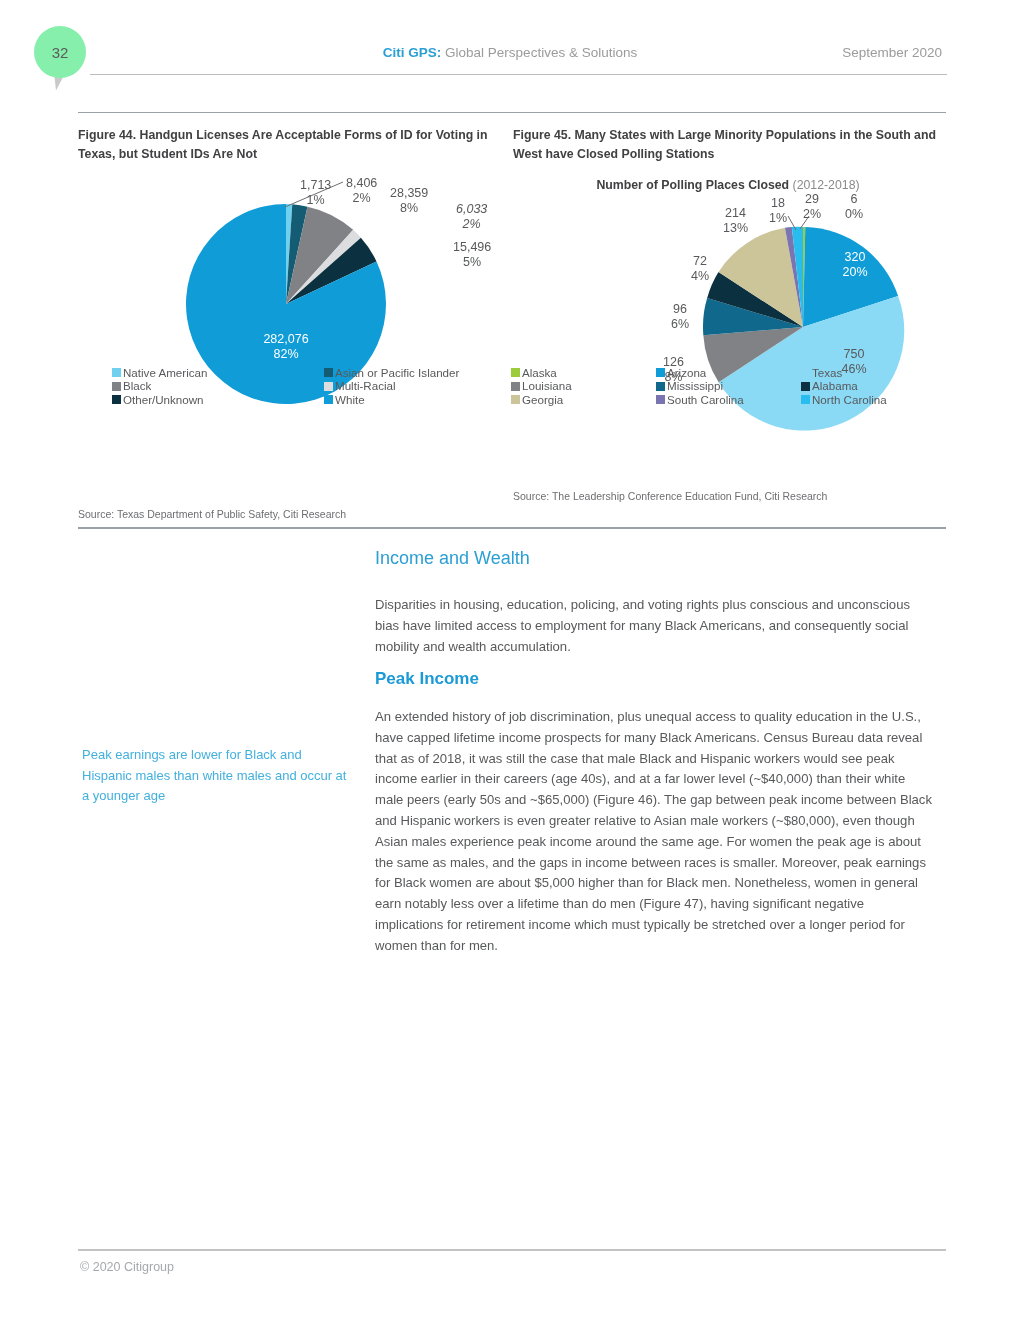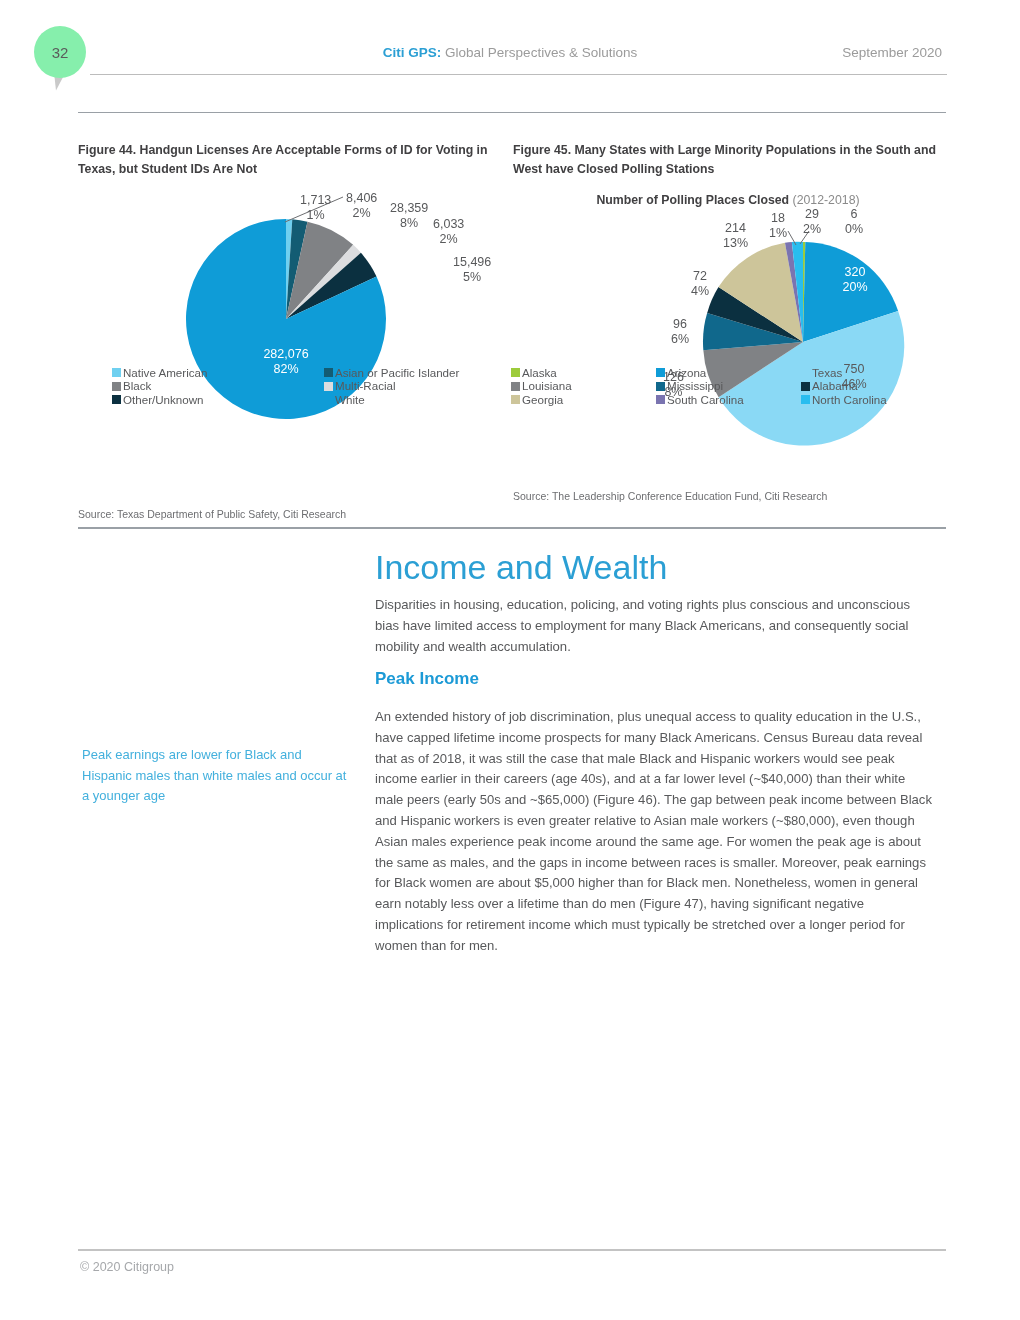--- a/index.html
+++ b/index.html
@@ -55,21 +55,21 @@
     position:absolute; left:78px; top:527px; width:868px; height:2px;
     background:#9aa0a6;
   }
   .fig {
     position:absolute; top:0; width:430px;
   }
   .fig-left { left:0; }
   .fig-right { left:435px; }
   .fig-title {
     font-size:12.3px; font-weight:bold; color:#414042;
-    line-height:1.55; padding-top:29px;
+    line-height:1.55; padding-top:14px;
   }
   .fig-subtitle {
     text-align:center; font-size:12.3px; font-weight:bold;
     color:#414042; margin-top:14px;
   }
   .fig-subtitle .yr { font-weight:normal; color:#8a8a8a; }
 
   .pie-area { position:relative; width:430px; height:265px; }
   .pie-svg { position:absolute; }
   .pie-label {
@@ -86,21 +86,21 @@
   .legend-item { display:flex; align-items:center; height:13.4px; white-space:nowrap; }
   .sw { width:9px; height:9px; margin-right:2px; flex:0 0 auto; }
 
   .fig-source {
     position:absolute; font-size:10.5px; color:#6d6e71;
   }
 
   
   .h1-section {
     position:absolute; left:375px; top:548px;
-    font-size:34px; color:#2b9fd4; font-weight:normal;
+    font-size:18px; color:#2b9fd4; font-weight:normal;
   }
   .h2-section {
     position:absolute; left:375px; top:669px;
     font-size:17px; color:#1c9ad6; font-weight:bold;
   }
   .para {
     position:absolute; left:375px; width:560px;
     font-size:13.1px; line-height:20.8px; color:#58595b;
   }
   .para-intro { top:595px; }
@@ -165,21 +165,21 @@
         <span>1%</span>
       </div>
       <div class="pie-label" style="left:268px; top:12px;">
         <span>8,406</span><br>
         <span>2%</span>
       </div>
       <div class="pie-label" style="left:312px; top:22px;">
         <span>28,359</span><br>
         <span>8%</span>
       </div>
-      <div class="pie-label" style="left:355px; top:38px;">
+      <div class="pie-label" style="left:378px; top:38px;font-style:italic;">
         <span>6,033</span><br>
         <span>2%</span>
       </div>
       <div class="pie-label" style="left:375px; top:76px;">
         <span>15,496</span><br>
         <span>5%</span>
       </div>
       <div class="pie-label inside" style="left:165px; top:168px; width:86px;">
         <span>282,076</span><br>
         <span>82%</span>

